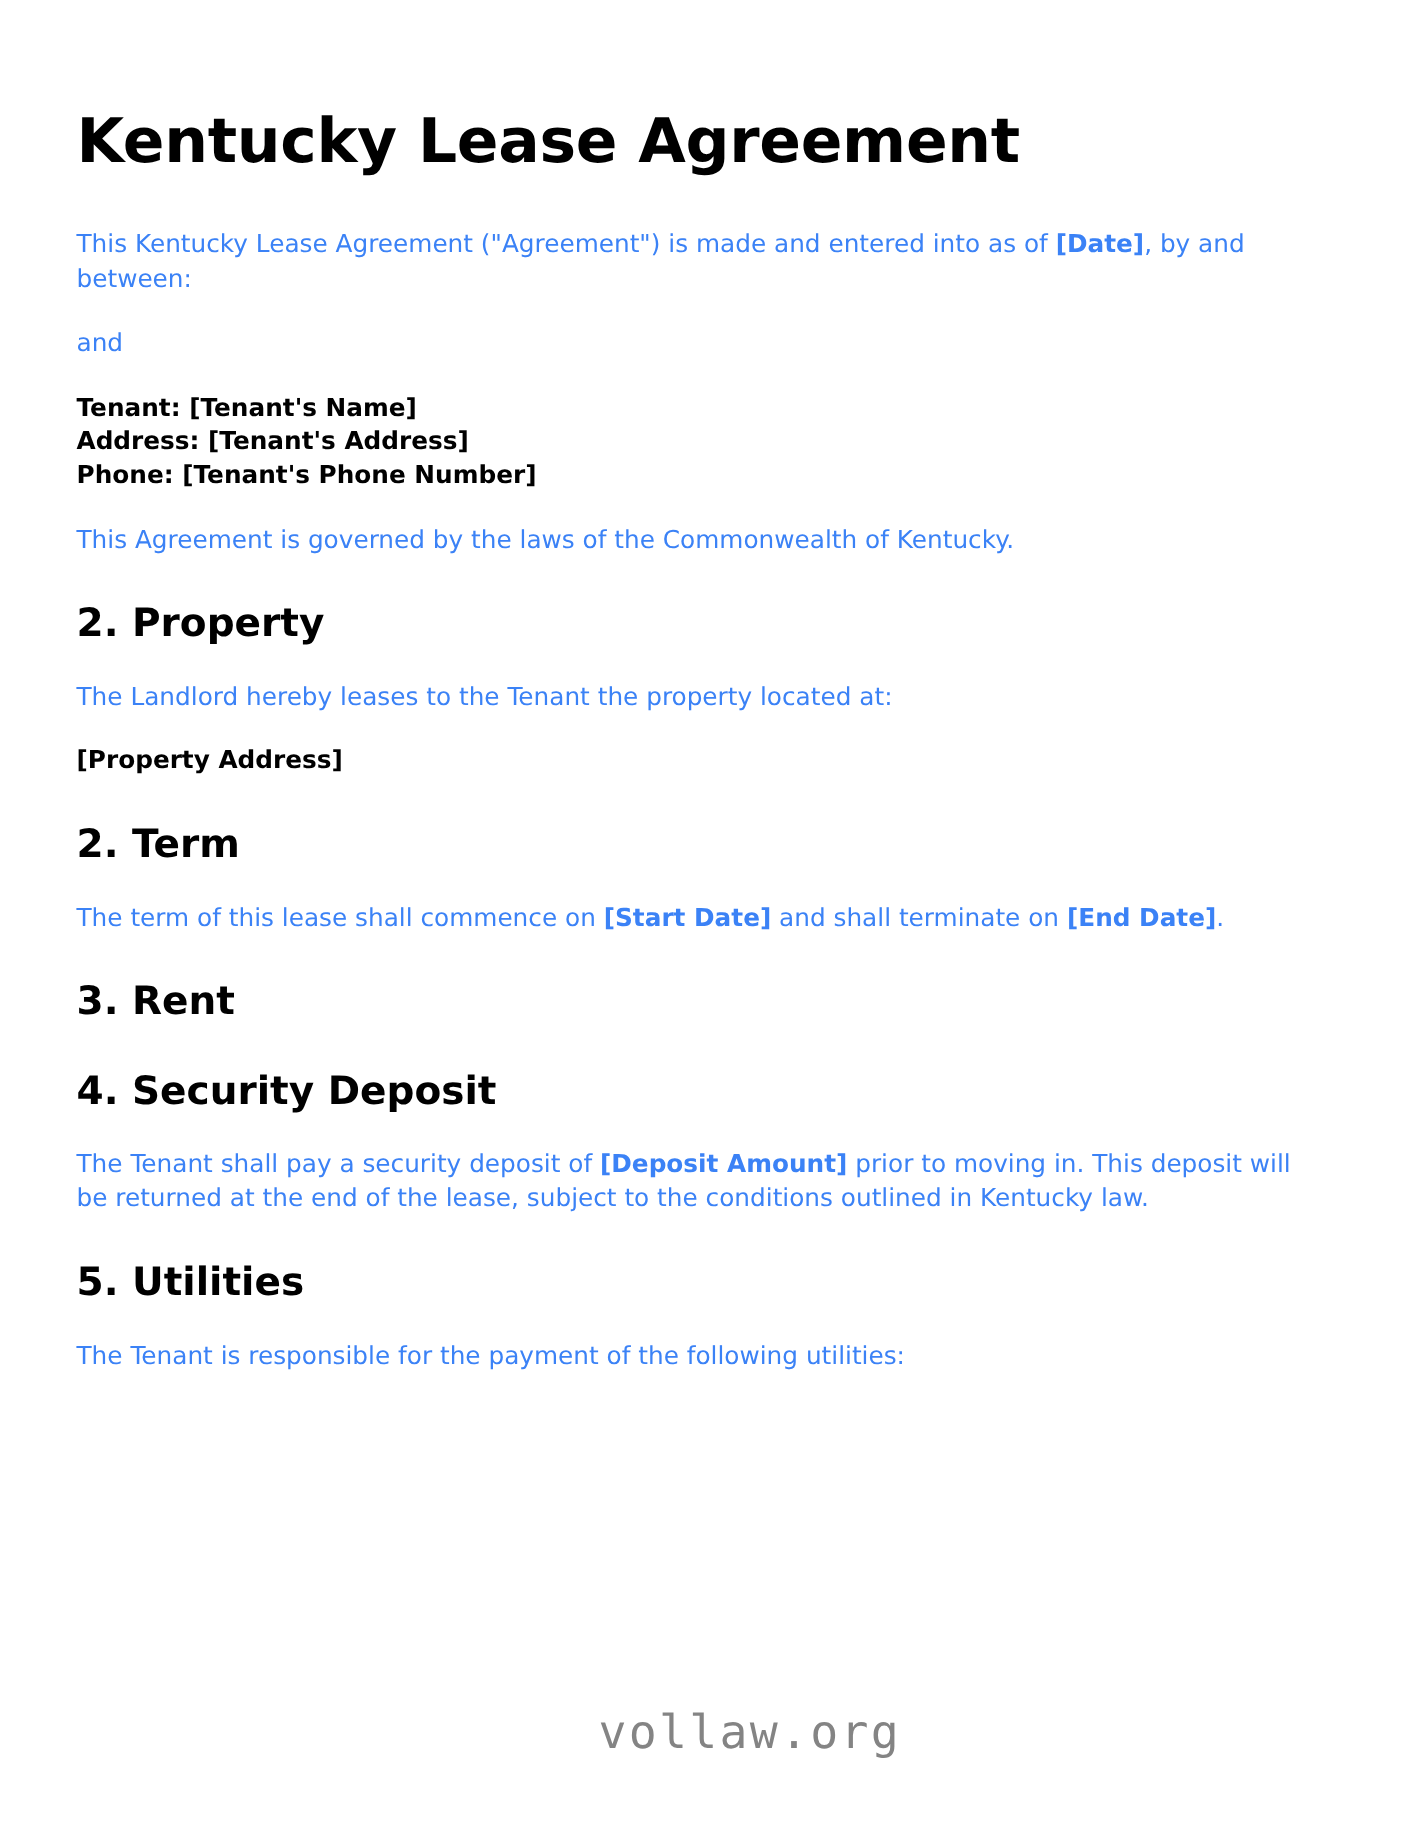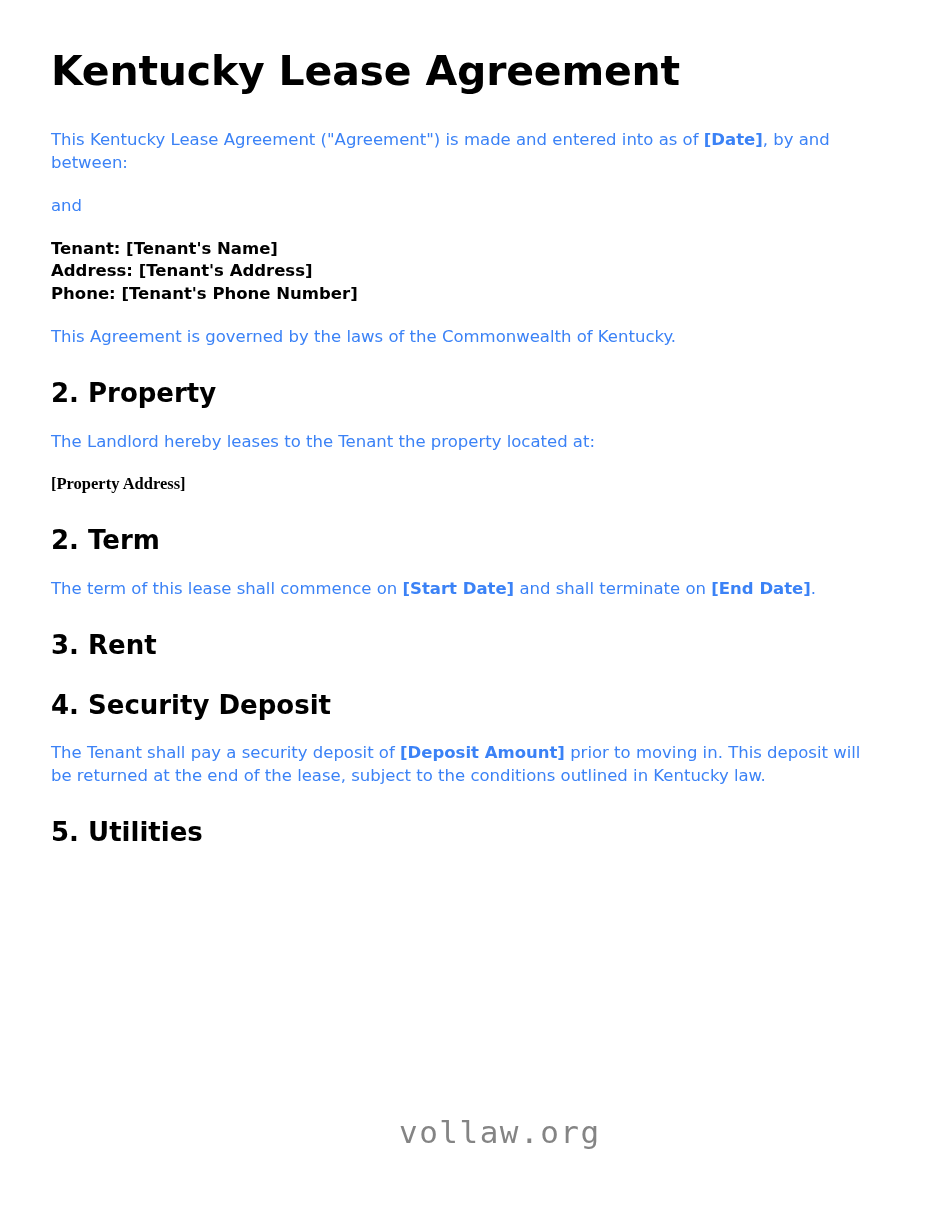--- a/index.html
+++ b/index.html
@@ -12,21 +12,21 @@
     min-height: 1221px;
     font-family: "DejaVu Sans", "Liberation Sans", sans-serif;
     color: #000000;
     -webkit-font-smoothing: antialiased;
   }
   .page {
     position: relative;
     width: 943px;
     min-height: 1221px;
     box-sizing: border-box;
-    padding: 49px 63px 40px 51px;
+    padding: 72px 63px 40px 51px;
     background: #ffffff;
     overflow: hidden;
   }
   .doc-title {
     font-size: 41px;
     font-weight: bold;
     line-height: 1.08;
     letter-spacing: -0.2px;
     margin: 0 0 36px 0;
     color: #000000;
@@ -59,21 +59,20 @@
   }
   .placeholder-strong {
     font-weight: bold;
   }
   .address-line {
     font-size: 16.5px;
     font-weight: bold;
     line-height: 1.38;
     margin: 0 0 20px 0;
     color: #000000;
-    font-family: Liberation Serif, serif;
   }
   .utilities-list {
     margin: 0;
     padding: 0 0 0 51px;
     list-style-type: disc;
   }
   .utilities-list li {
     font-size: 16.5px;
     line-height: 1.42;
     margin: 0;
@@ -125,14 +124,15 @@
     <div class="watermark">vollaw.org</div>
   </div>
   <p class="body-text"><span>The term of this lease shall commence on </span><strong class="placeholder-strong">[Start Date]</strong><span> and shall terminate on </span><strong class="placeholder-strong">[End Date]</strong><span>.</span></p>
 
   <h2 class="section-heading">3. Rent</h2>
 
   <h2 class="section-heading">4. Security Deposit</h2>
   <p class="body-text"><span>The Tenant shall pay a security deposit of </span><strong class="placeholder-strong">[Deposit Amount]</strong><span> prior to moving in. This deposit will be returned at the end of the lease, subject to the conditions outlined in Kentucky law.</span></p>
 
   <h2 class="section-heading">5. Utilities</h2>
+  <p class="body-text">The Tenant is responsible for the payment of the following utilities:</p>
 
 </div>
 
 </body></html>

